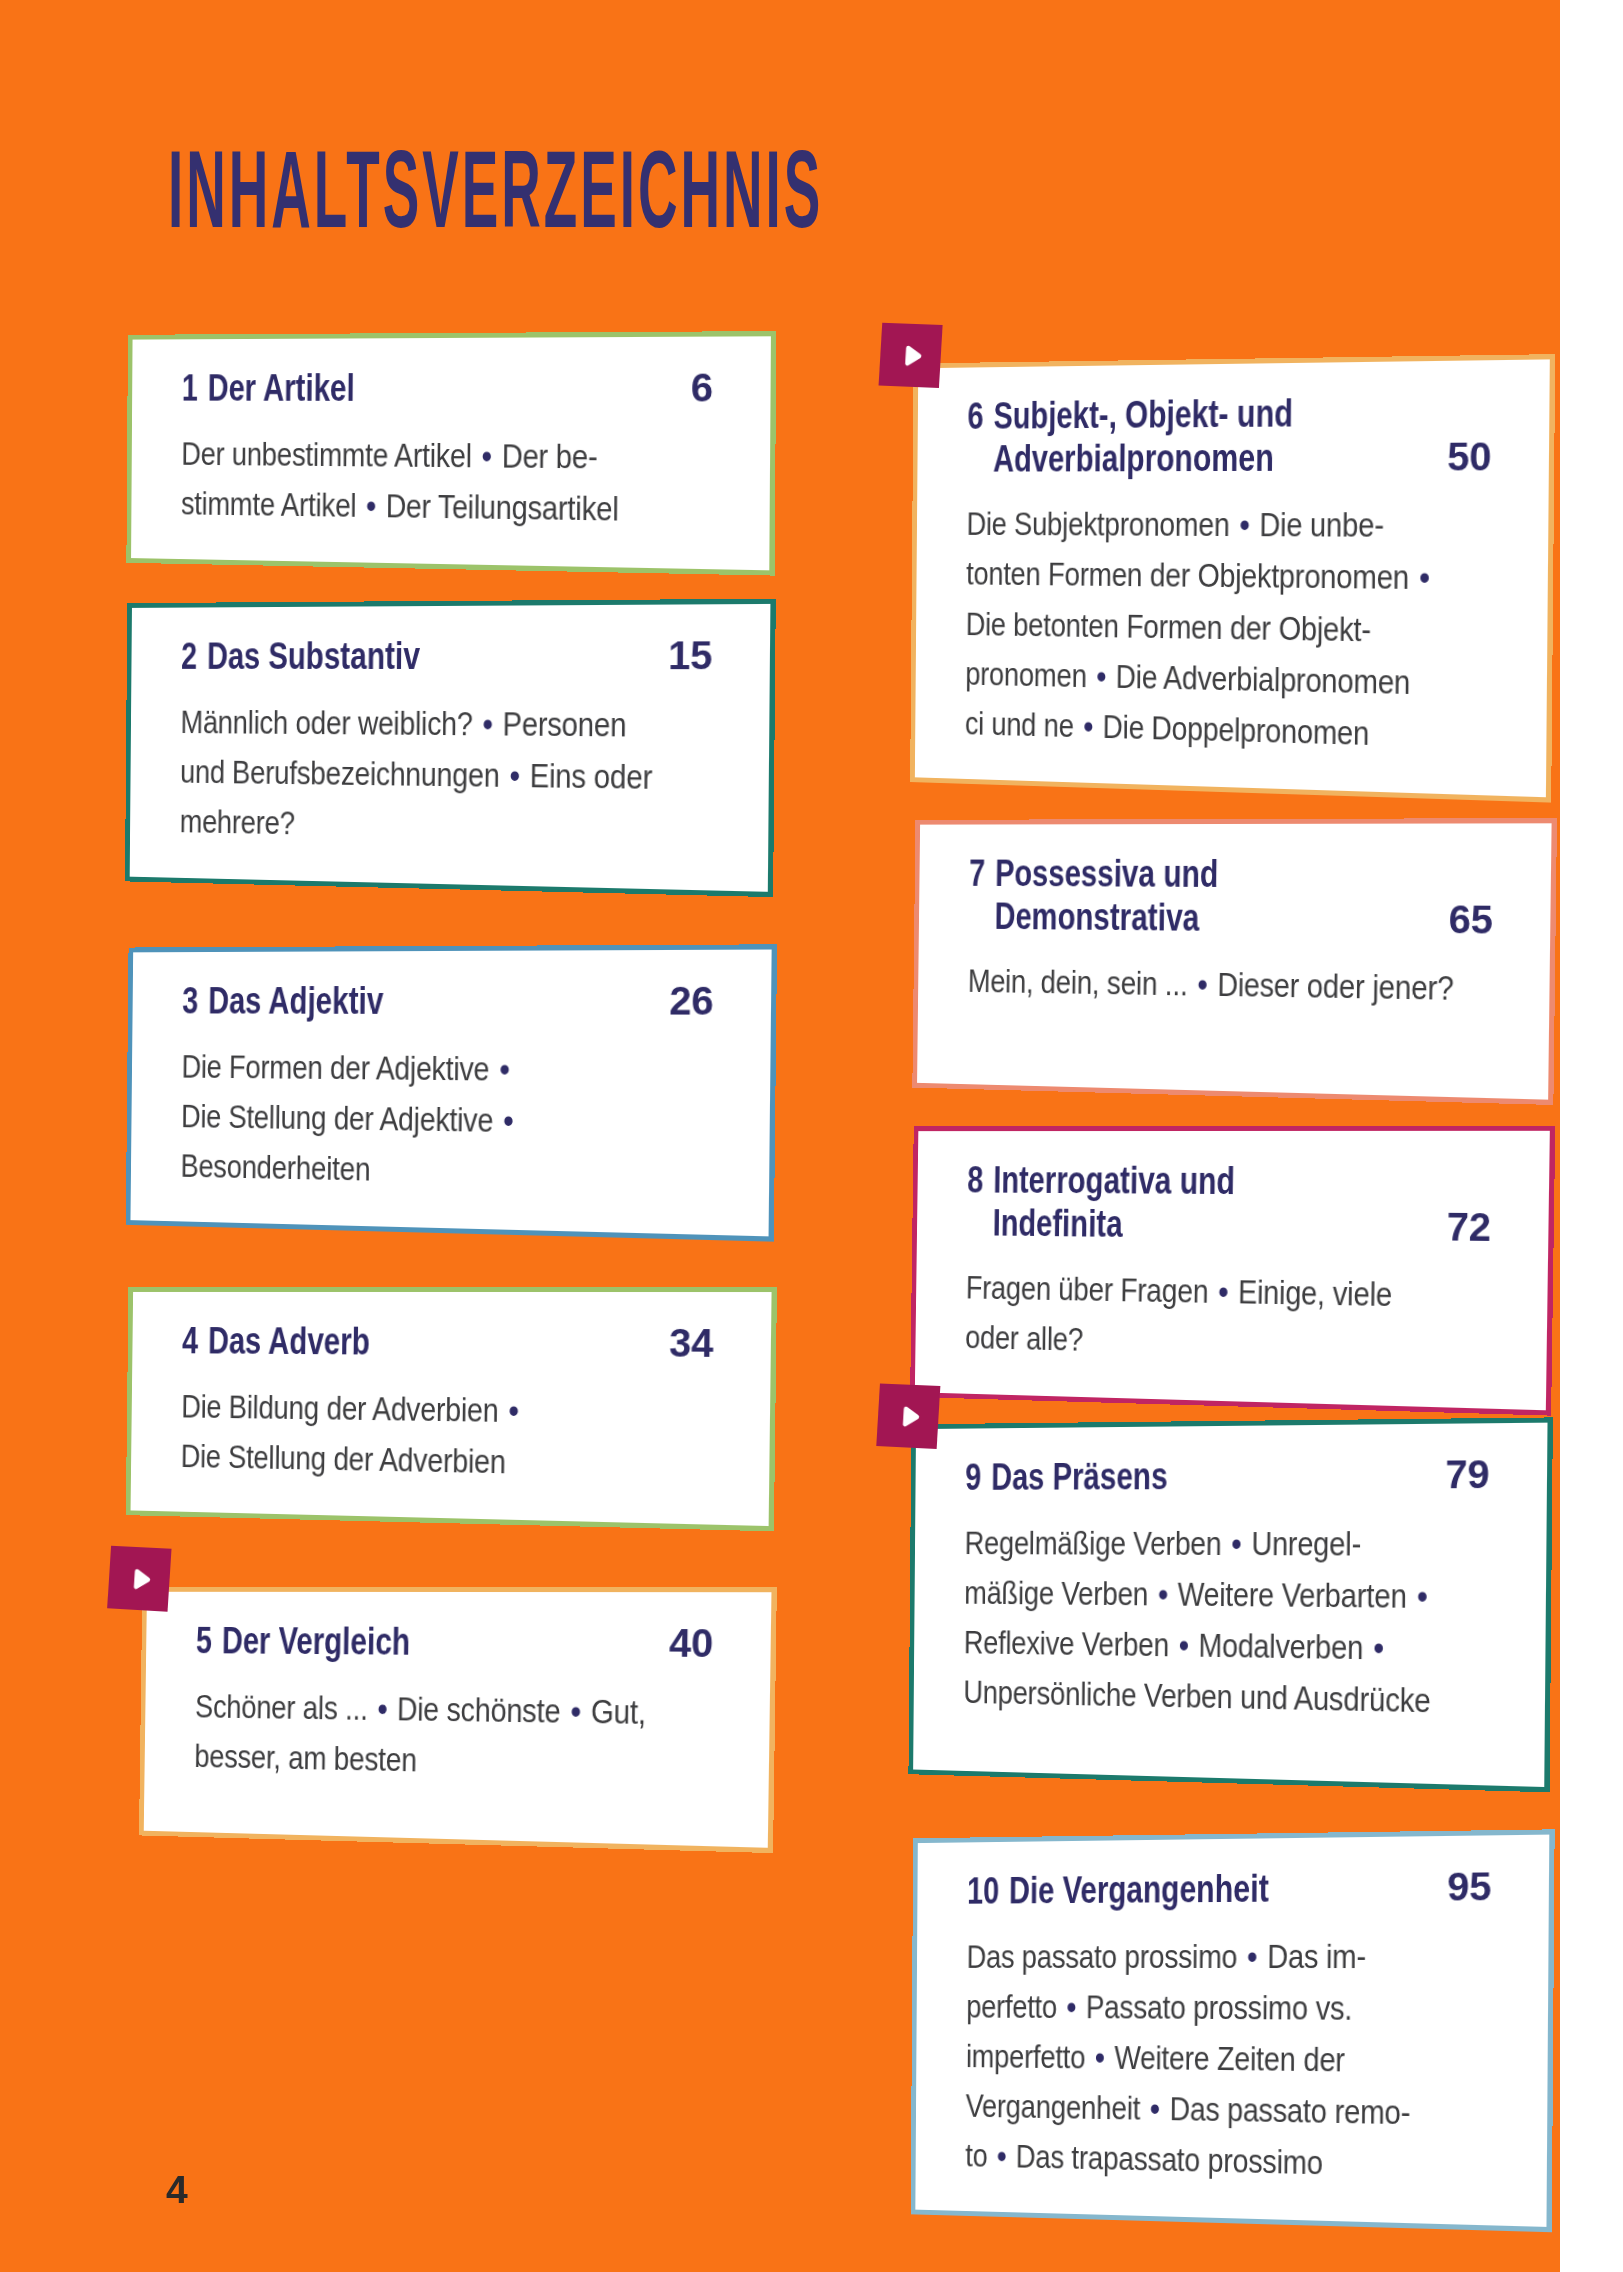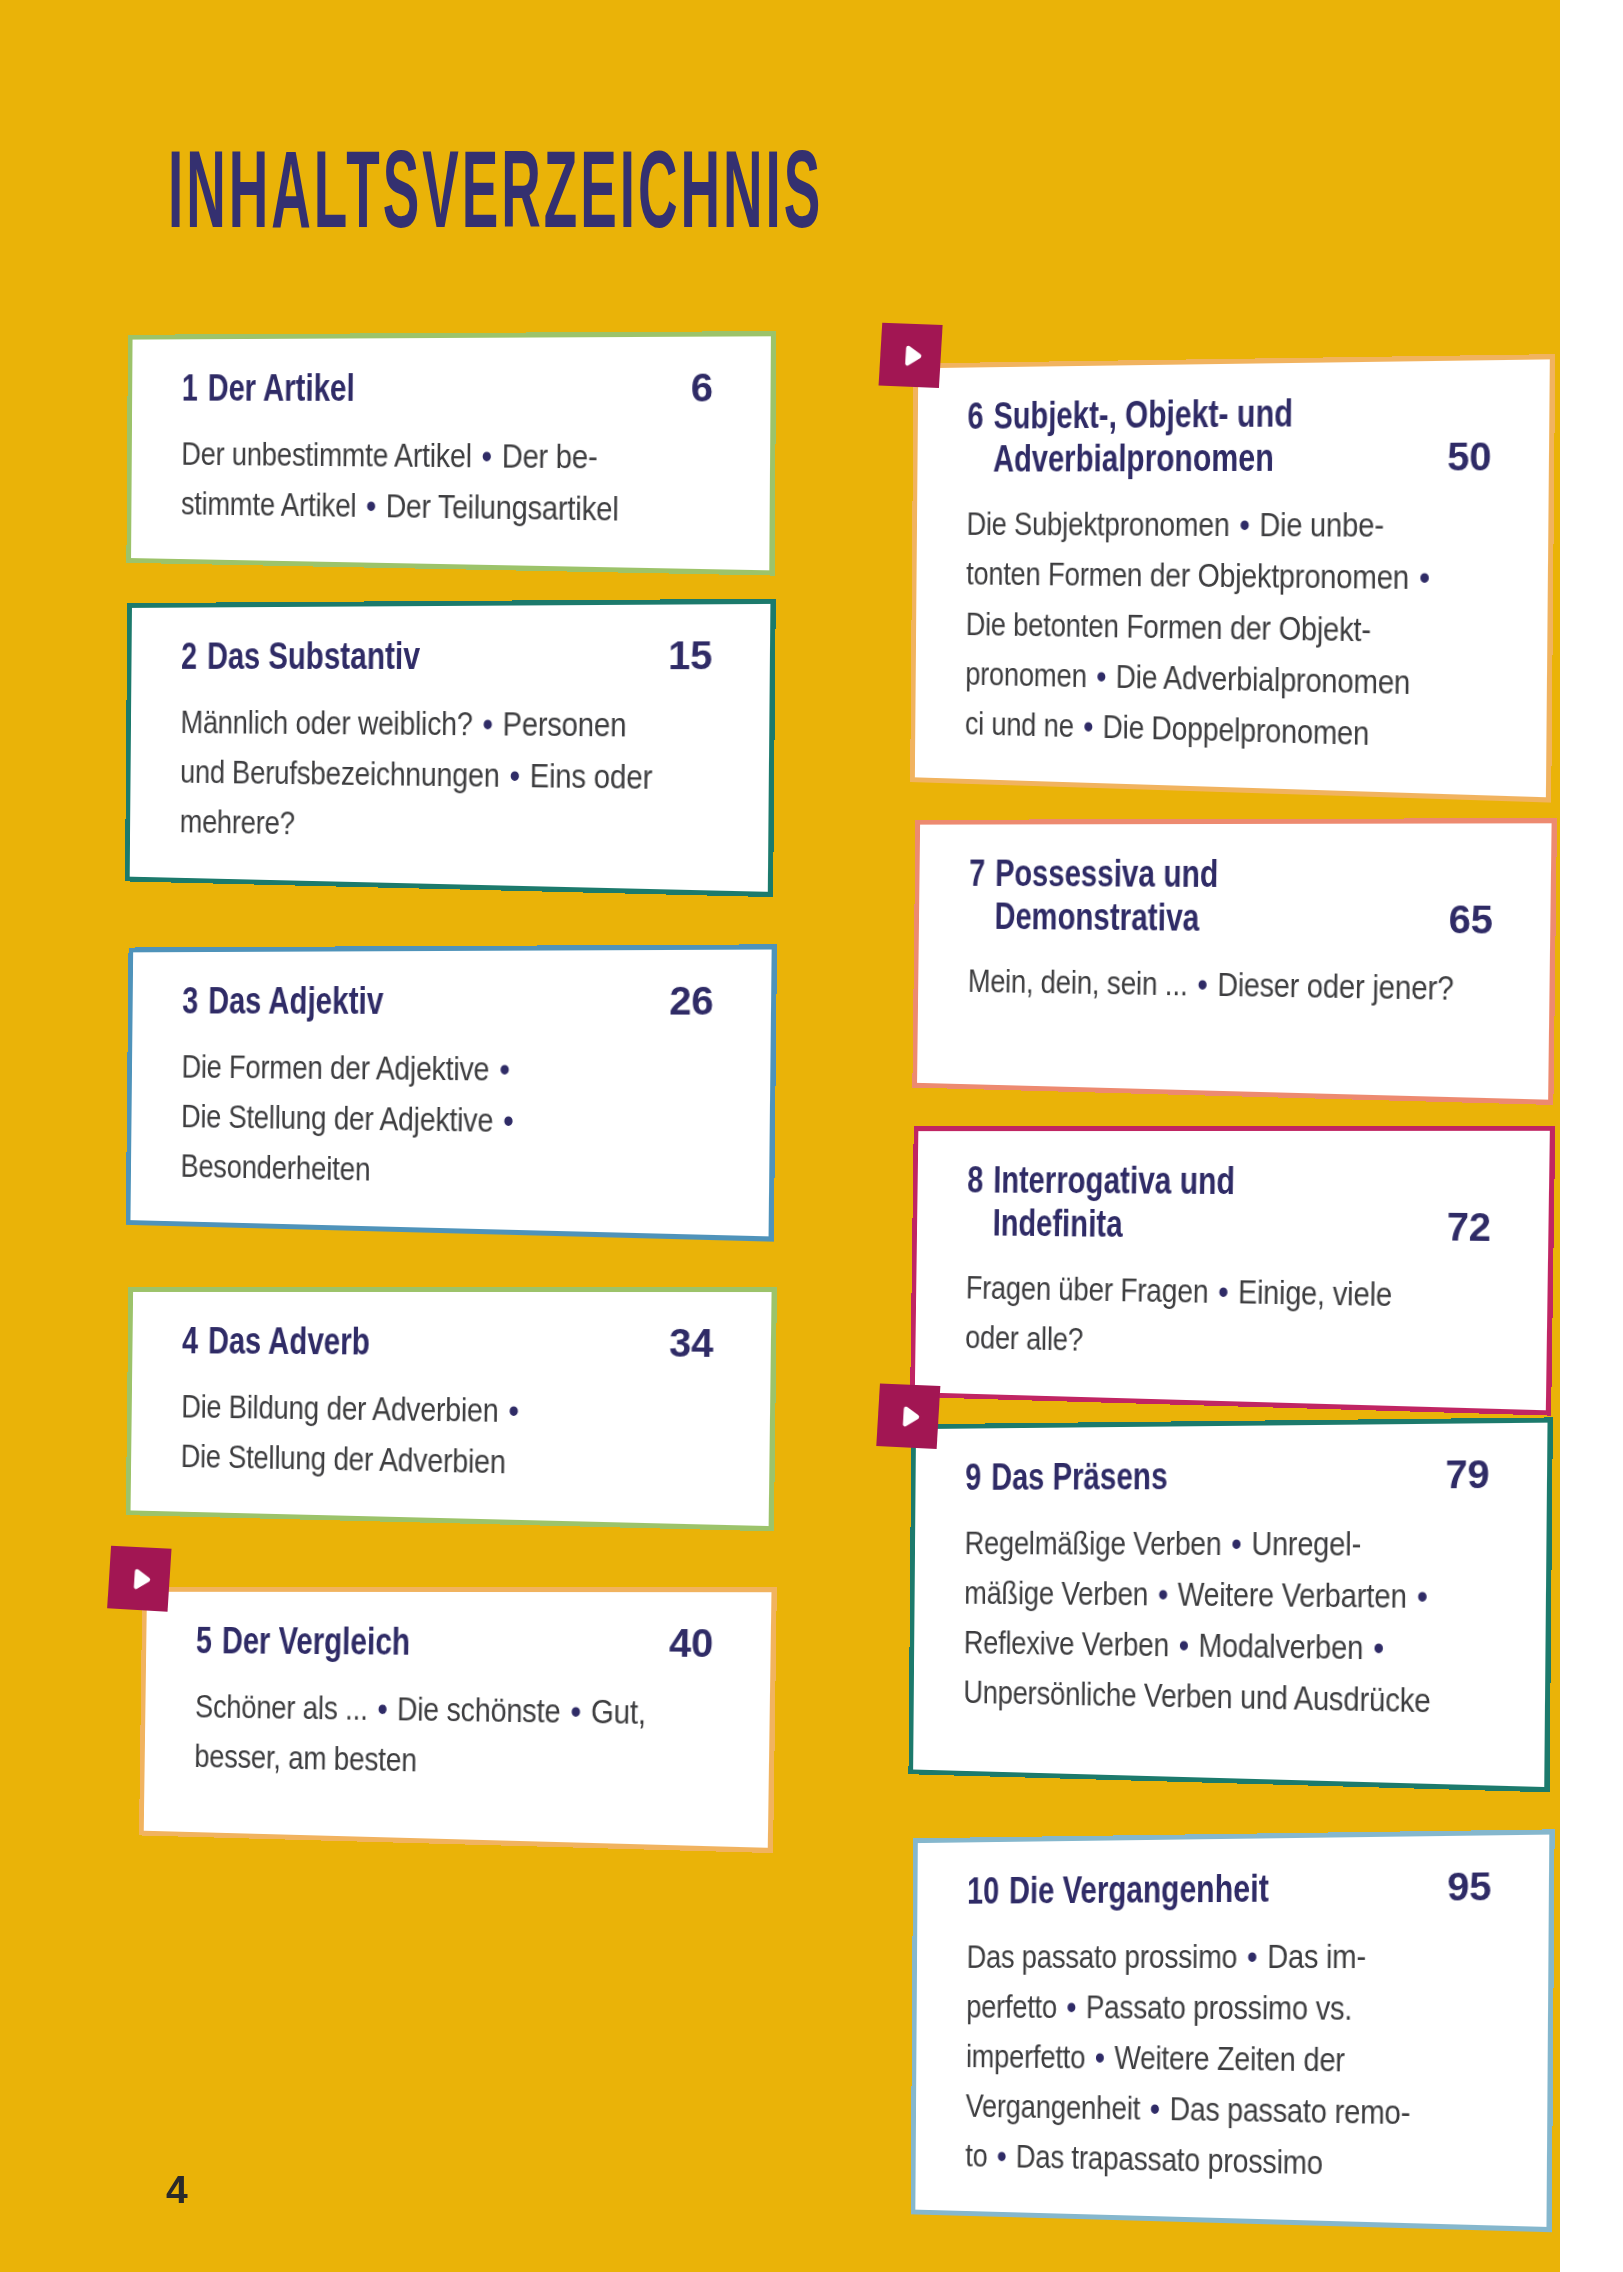--- a/index.html
+++ b/index.html
@@ -1,19 +1,19 @@
 <!DOCTYPE html>
 <html style="--title-color: #343070; --navy: #2f2b66; --body-color: #3d3d3f; --badge: #a21653; --pagenum-color: #2a2a2a;font-size:10.8px"><head>
 <meta charset="utf-8">
 <style>
   html,body{margin:0;padding:0;background:#ffffff;}
   .page{
     position:relative;
     width:1560px;height:2273px;
-    background:#eab308;
+    background:#f97316;
     font-family:"Liberation Sans",sans-serif;
     overflow:hidden;
   }
   .page-title{
     position:absolute;
     left:168px;top:126px;
     margin:0;
     font-size:73px;
     font-weight:700;
     letter-spacing:4px;

